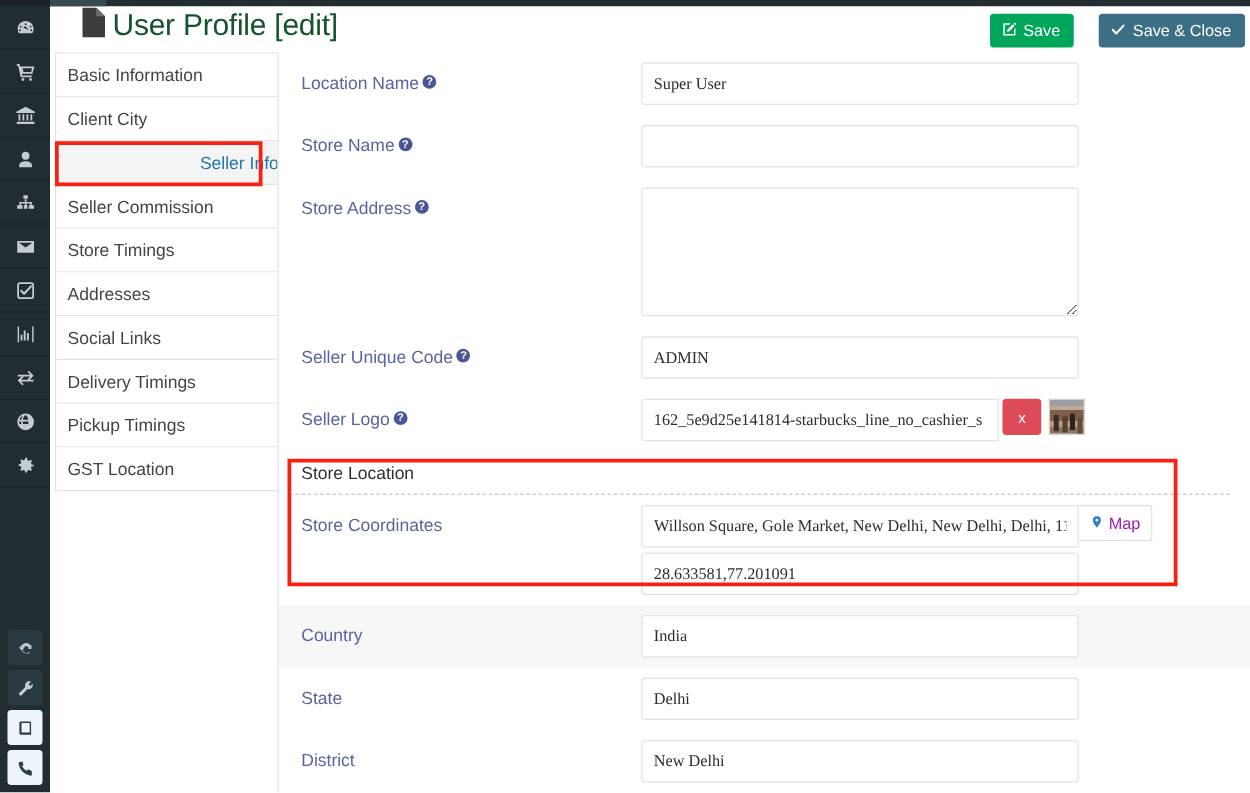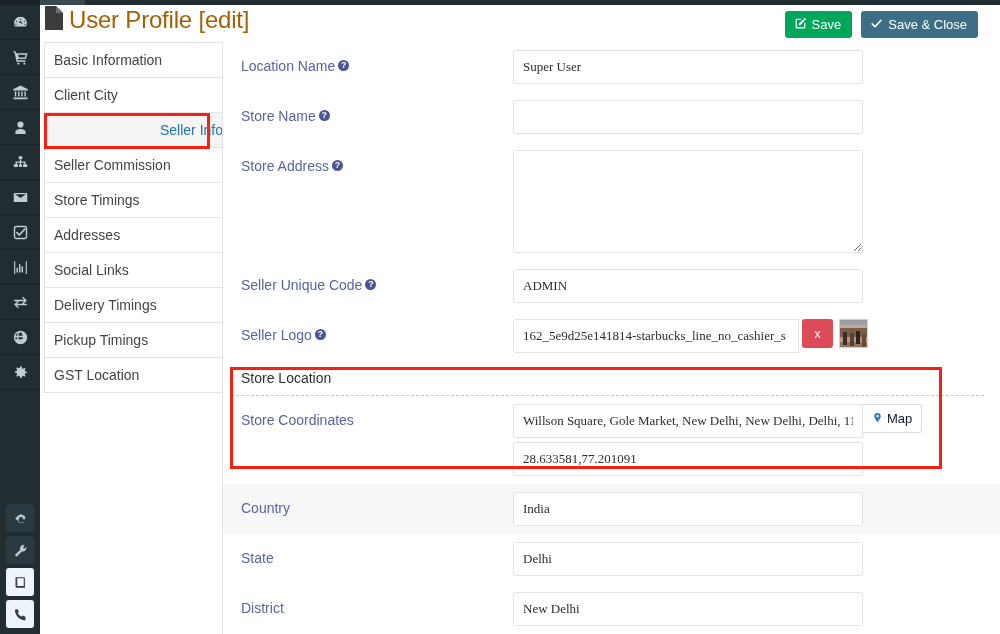--- a/index.html
+++ b/index.html
@@ -70,33 +70,33 @@
     position: absolute; left: 0; bottom: 2px; width: 40px;
   }
 
   
   .page-header {
     position: absolute; top: 5px; left: 40px;
     width: 960px; height: 35px;
     background: #ffffff;
   }
   .page-title {
-    position: absolute; left: 4px; top: 1px;
-    font-size: 24px; color: #a16207;
+    position: absolute; left: 25px; top: 1px;
+    font-size: 24px; color: #14532d;
     letter-spacing: -0.2px;
     white-space: nowrap;
   }
   .page-title .doc-icon {
     display: inline-block;
     vertical-align: -2px;
     margin-right: 6px;
   }
   .header-actions {
-    position: absolute; right: 22px; top: 6px;
-    display: flex; gap: 9px; justify-content: center;
+    position: absolute; right: 4px; top: 6px;
+    display: flex; gap: 20px; justify-content: center;
   }
   .btn {
     display: inline-flex; align-items: center; gap: 5px;
     font-size: 13px; color: #ffffff;
     border: none; border-radius: 3px;
     padding: 6px 11px 6px 9px;
     cursor: pointer;
     line-height: 1;
     font-family: "Liberation Sans", sans-serif;
   }
@@ -269,21 +269,21 @@
   .btn-map {
     height: 29px;
     display: inline-flex; align-items: center; gap: 4px;
     background: #ffffff;
     border: 1px solid #dcdcdc;
     border-left: none;
     border-top-right-radius: 3px;
     border-bottom-right-radius: 3px;
     padding: 0 9px;
     font-size: 13px;
-    color: #0f172a;
+    color: #a21caf;
     cursor: pointer;
     font-family: "Liberation Sans", sans-serif;
   }
   .coord-second { margin-top: 4px; }
 </style>
 </head>
 <body>
 
 <div id="app">
 

